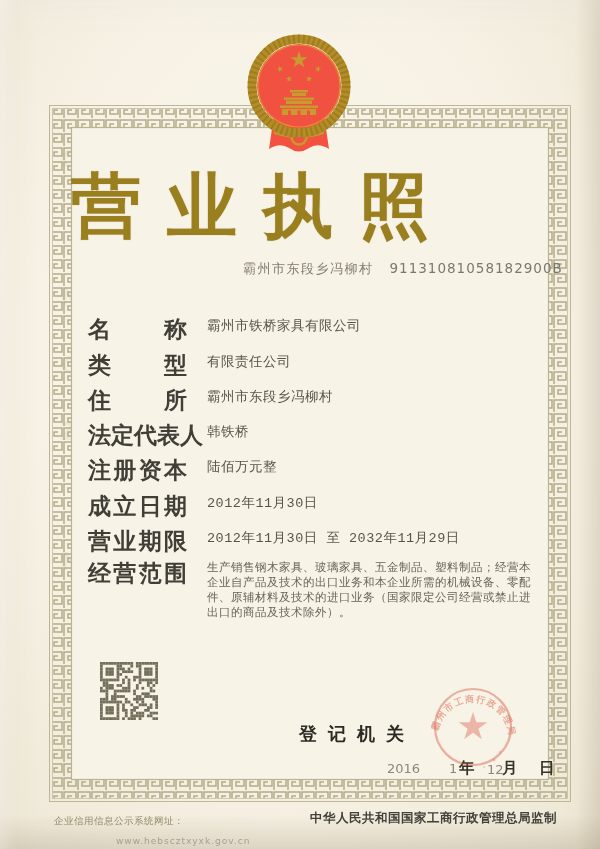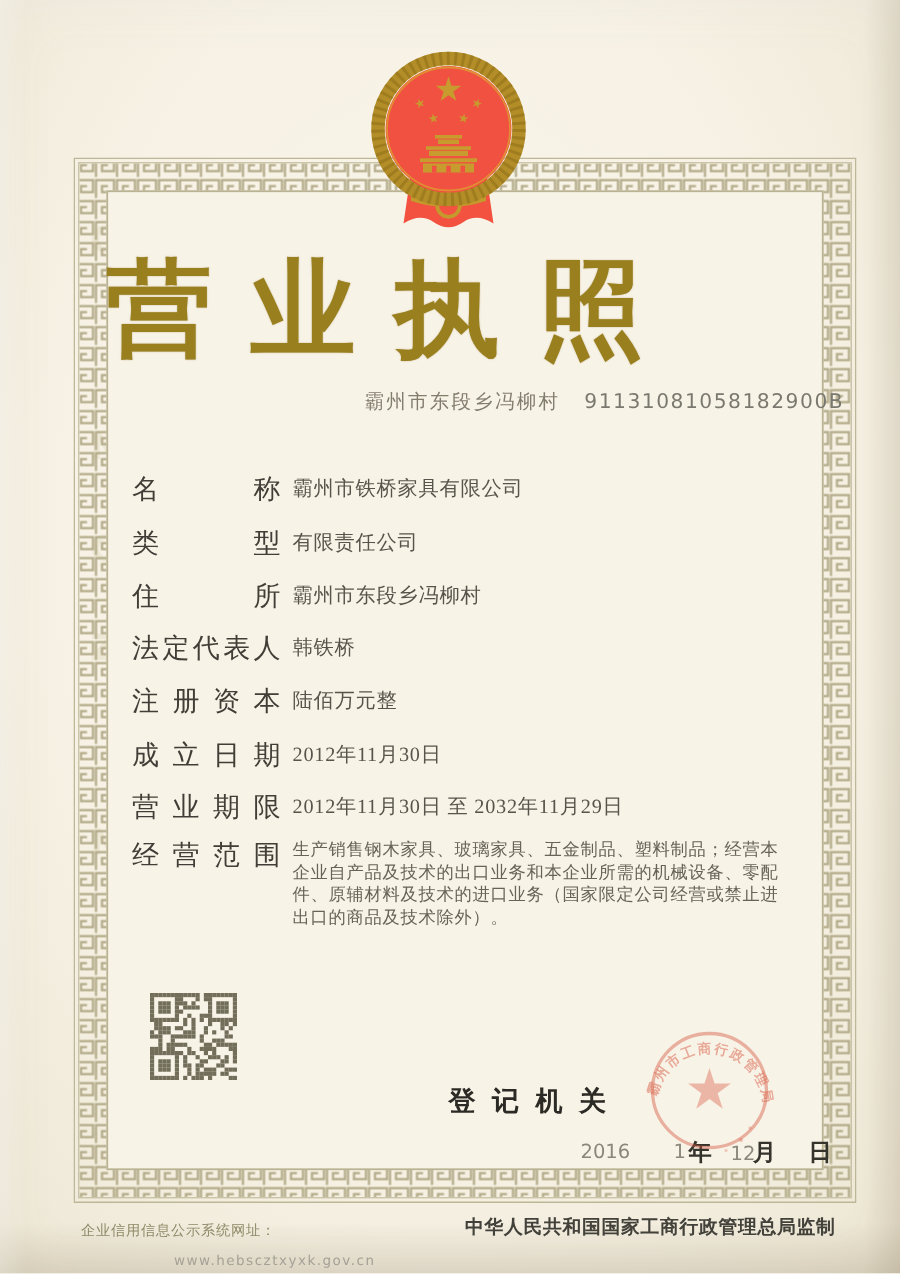--- a/index.html
+++ b/index.html
@@ -25,23 +25,23 @@
 
   .title{position:absolute;top:160px;left:0;width:500px;text-align:center;
     font-size:70px;font-weight:900;color:#997f1d;letter-spacing:26px;padding-left:26px;box-sizing:border-box;
     text-shadow:0 0 1px rgba(125,100,20,.55);font-family:"Liberation Serif",serif;}
 
   .codeline{position:absolute;top:259px;left:243px;white-space:nowrap;}
   .codeline .lbl{font-size:13px;color:#827c6d;letter-spacing:1.5px;}
   .codeline .code{font-size:13.5px;color:#7a7970;letter-spacing:1px;margin-left:12px;font-family:"DejaVu Sans",sans-serif;text-align:right;}
 
   .frow{position:absolute;left:88px;white-space:nowrap;}
-  .flabel{display:inline-block;width:99px;font-size:18px;color:#403e37;
-    text-align:justify;text-align-last:justify;vertical-align:top;letter-spacing:0;}
-  .fvalue{display:inline-block;margin-left:4px;font-size:13.5px;color:#57554b;letter-spacing:.5px;vertical-align:top;padding-top:3px;}
+  .flabel{display:inline-block;width:99px;font-size:23px;color:#403e37;
+    text-align:justify;text-align-last:justify;vertical-align:top;letter-spacing:0;font-weight:bold;}
+  .fvalue{display:inline-block;margin-left:16px;font-size:13.5px;color:#57554b;letter-spacing:.5px;vertical-align:top;padding-top:3px;font-family:Liberation Mono, monospace;}
   .scopeval{white-space:normal;width:324px;font-size:11.5px;line-height:15px;color:#666457;text-align:justify;padding-top:2px;}
 
   .regline{position:absolute;left:299px;top:722px;font-size:18px;font-weight:600;color:#2b2a24;letter-spacing:11px;white-space:nowrap;font-family:Liberation Serif, serif;}
   .dateline{position:absolute;top:757px;left:0;width:600px;height:24px;}
   .dateline span{position:absolute;margin-left:36px;}
   .dnum{font-size:13px;color:#8b887b;font-family:"DejaVu Sans",sans-serif;}
   .dunit{font-size:15.5px;color:#34332c;font-weight:600;}
 
   #qr{position:absolute;left:100px;top:662px;z-index:6;}
   #seal{position:absolute;left:424px;top:672px;z-index:8;opacity:.85;}

